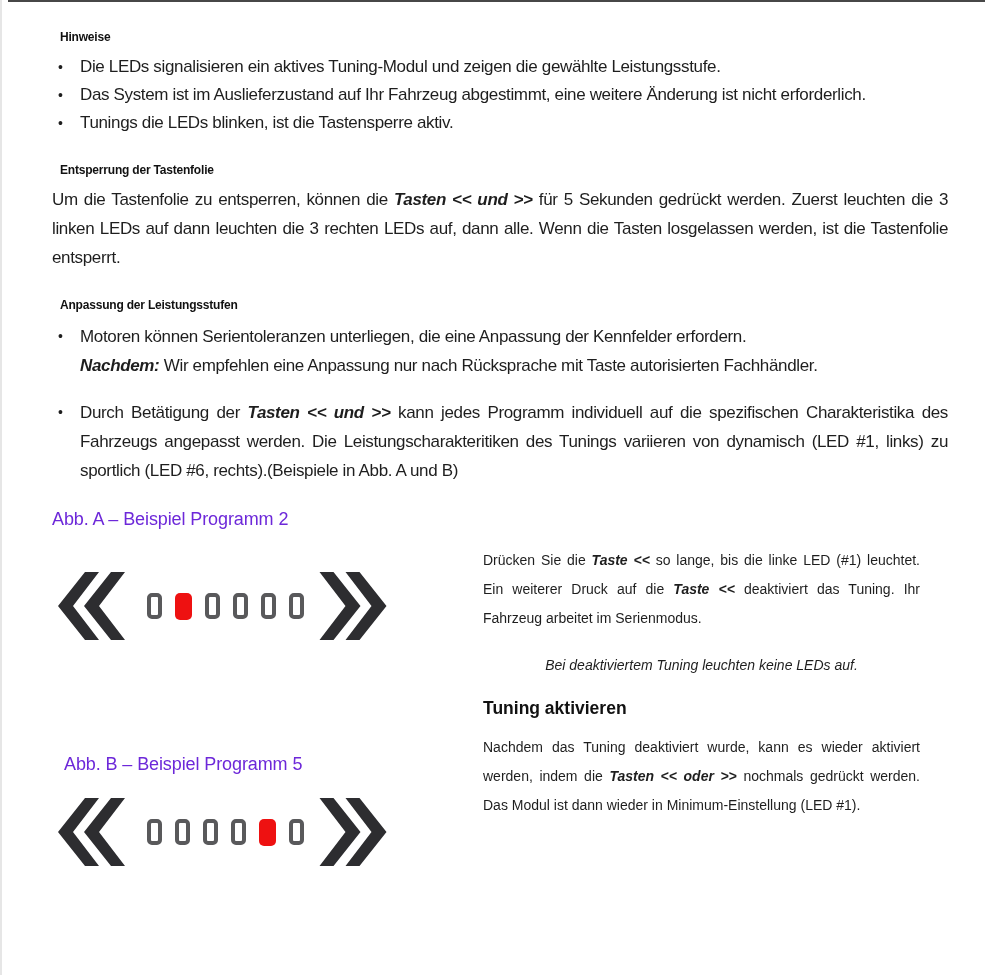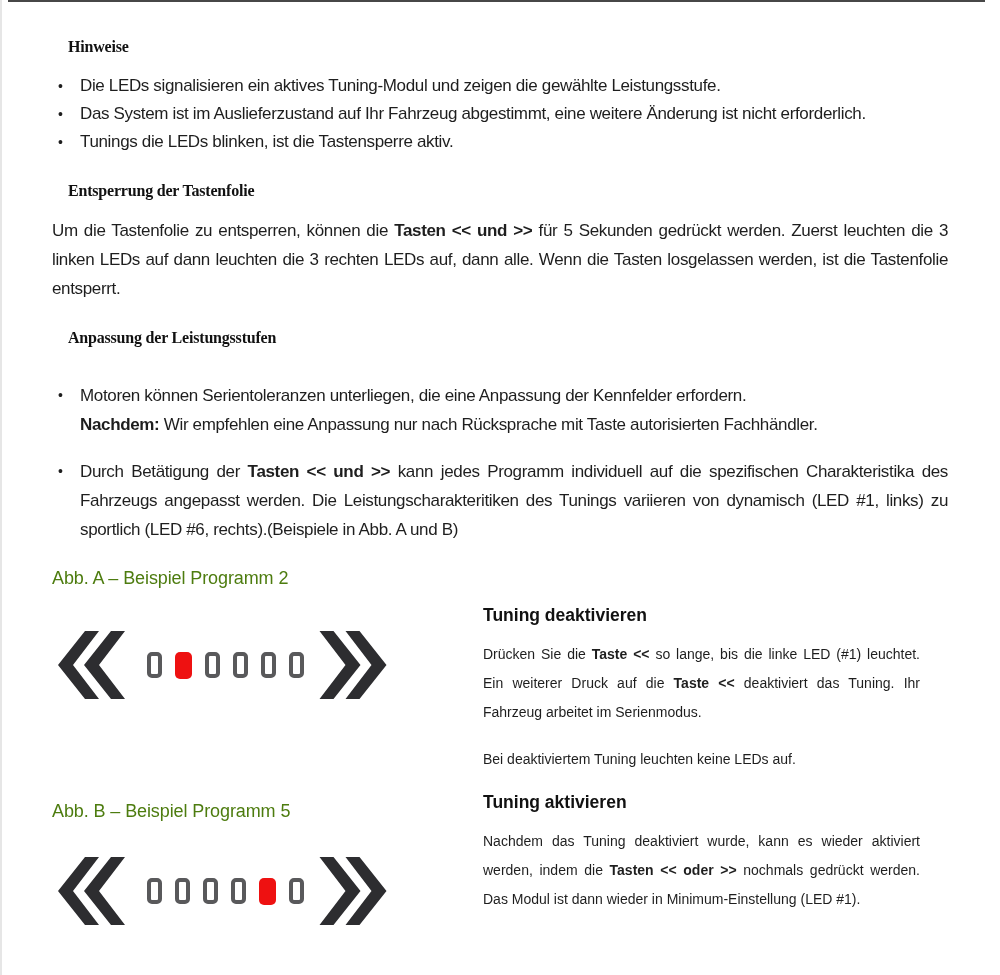--- a/index.html
+++ b/index.html
@@ -9,65 +9,65 @@
     font-family:"Liberation Sans",sans-serif;
     color:#1e1e1e;
     position:relative;
     overflow:hidden;
   }
   .artifact-top{position:absolute;top:0;left:8px;width:977px;height:2px;background:#474747;}
   .artifact-left{position:absolute;top:0;left:0;width:2px;height:975px;background:#e6e6e6;}
 
   .content{position:absolute;left:52px;top:22px;width:896px;}
 
-  .sec-title{font-size:16px;font-weight:bold;color:#111;margin:16px;letter-spacing:-0.2px;font-family:Liberation Serif, serif;}
+  .sec-title{font-size:12px;font-weight:bold;color:#111;margin:8px;letter-spacing:-0.2px;}
   .narrow{letter-spacing:-0.35px;}
 
   ul.bul{list-style:none;margin:9px 0 0 0;padding:0;}
   ul.bul li{
     position:relative;padding-left:28px;
     font-size:17px;line-height:28px;text-align:justify;
   }
   ul.bul li::before{content:"\2022";position:absolute;left:6px;top:0;font-size:14px;line-height:28px;color:#1e1e1e;}
-  ul.bul2{list-style:none;margin:34px 0 0 0;padding:0;}
+  ul.bul2{list-style:none;margin:10px 0 0 0;padding:0;}
   ul.bul2 li{
     position:relative;padding-left:28px;
     font-size:17px;line-height:29px;text-align:justify;
     margin-bottom:18px;
   }
   ul.bul2 li::before{content:"\2022";position:absolute;left:6px;top:0;font-size:14px;line-height:29px;color:#1e1e1e;}
   ul.bul2 li:last-child{margin-bottom:0;}
 
   .para{font-size:17px;line-height:29px;margin:0;}
   .just{text-align:justify;}
-  .b{font-weight:bold;}
+  .b{font-weight:bold;font-style:italic;}
 
   .mt26{margin-top:26px;}
   .mt28{margin-top:28px;}
 
-  .caption{font-size:18px;color:#4d7c0f;margin:24px 0 0 0;letter-spacing:-0.1px;}
+  .caption{font-size:18px;color:#6d28d9;margin:24px 0 0 0;letter-spacing:-0.1px;}
 
   .lower{position:relative;height:388px;margin-top:12px;}
 
   .figure{position:absolute;left:6px;display:flex;align-items:center;}
   .figure svg{display:block;}
   .chev{fill:#2d2d30;}
   .chev-right{transform:scaleX(-1);}
   .led-row{display:flex;align-items:center;column-gap:13px;margin:0 14px 0 22px;}
   .led{width:7px;height:18px;border:4px solid #59595b;border-radius:5px;background:#fff;}
   .led.on{width:17px;height:27px;border:none;border-radius:5px;background:#ee1111;}
 
   .fig-a{top:30px;}
   .fig-b{top:256px;}
-  .caption-b{position:absolute;left:0;top:200px;margin:0;}
+  .caption-b{position:absolute;left:0;top:200px;margin:12px;}
 
   .rightcol{position:absolute;left:431px;top:4px;width:437px;}
   .rightcol .rc-title{font-size:17.5px;font-weight:bold;color:#111;margin:0 0 14px 0;}
   .rightcol p{font-size:14px;line-height:29px;text-align:justify;margin:0 0 18px 0;}
-  .rightcol p.nj{text-align:left;}
+  .rightcol p.nj{text-align:center;font-style:italic;}
 </style>
 </head>
 <body>
 
 <div class="artifact-top"></div>
 <div class="artifact-left"></div>
 
 <div class="content">
 
   <h2 class="sec-title">Hinweise</h2>
@@ -127,21 +127,20 @@
           <div class="led on"></div>
           <div class="led"></div>
         </div>
       <svg class="chev chev-right" width="70" height="68" viewBox="0 0 67 68">
         <polygon points="0,34 27,0 41,0 15,34 41,68 27,68"></polygon>
         <polygon points="26,34 53,0 67,0 41,34 67,68 53,68"></polygon>
       </svg>
     </div>
 
     <div class="rightcol">
-      <h3 class="rc-title">Tuning deaktivieren</h3>
       <p><span>Drücken Sie die </span><span class="b">Taste &lt;&lt;</span><span> so lange, bis die linke LED (#1) leuchtet. Ein weiterer Druck auf die </span><span class="b">Taste &lt;&lt;</span><span> deaktiviert das Tuning. Ihr Fahrzeug arbeitet im Serienmodus.</span></p>
       <p class="nj">Bei deaktiviertem Tuning leuchten keine LEDs auf.</p>
       <h3 class="rc-title">Tuning aktivieren</h3>
       <p><span>Nachdem das Tuning deaktiviert wurde, kann es wieder aktiviert werden, indem die </span><span class="b">Tasten &lt;&lt; oder &gt;&gt;</span><span> nochmals gedrückt werden. Das Modul ist dann wieder in Minimum-Einstellung (LED #1).</span></p>
 
     </div>
 
   </div>
 
 </div>

